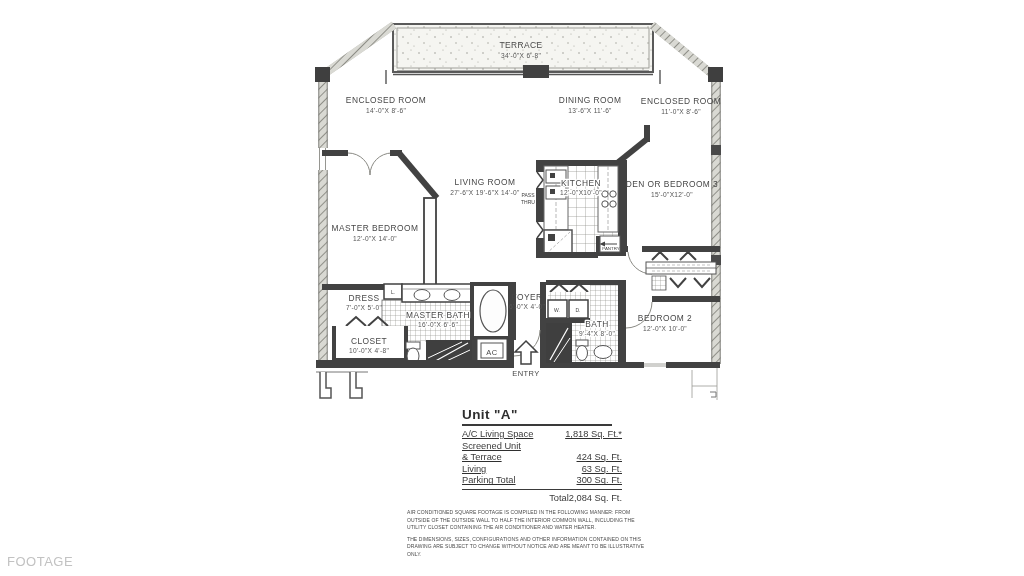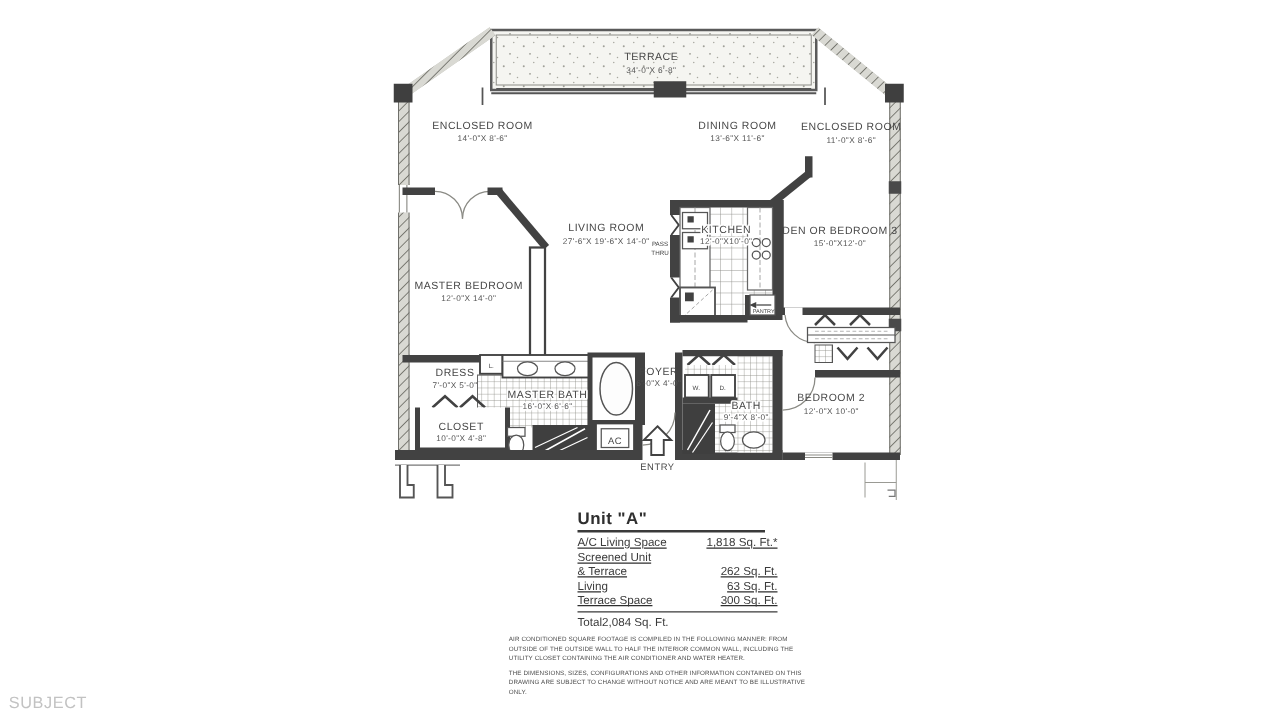--- a/index.html
+++ b/index.html
@@ -22,21 +22,21 @@
   .unit-summary{
     position:absolute;left:462px;top:407px;width:172px;color:#2f2f2f;
   }
   .unit-title{
     font-size:13.5px;font-weight:bold;letter-spacing:.4px;
     border-bottom:2px solid #3a3a3a;padding-bottom:2px;margin-bottom:3px;width:150px;
   }
   .sum-rows{border-bottom:1.2px solid #3a3a3a;padding-bottom:2px;width:160px;text-decoration:underline;}
   .sum-row{display:flex;justify-content:space-between;font-size:9.3px;line-height:1.25;color:#3a3a3a;}
   .sum-row .val{text-align:right;}
-  .sum-total{display:flex;justify-content:flex-start;font-size:9.3px;margin-top:3px;width:160px;color:#3a3a3a;}
+  .sum-total{display:flex;justify-content:flex-end;font-size:9.3px;margin-top:3px;width:160px;color:#3a3a3a;}
   
   .disclaimer{
     position:absolute;left:407px;top:509px;width:240px;
     font-size:5px;line-height:1.5;color:#4a4a4a;letter-spacing:.1px;
   }
   .disclaimer p{margin:0 0 4px 0;}
   
   .watermark{
     position:absolute;left:7px;top:554px;
     font-size:13px;color:#c2c2c2;letter-spacing:.5px;
@@ -340,37 +340,37 @@
     <div class="sum-row">
       <span>A/C Living Space</span>
       <span class="val">1,818 Sq. Ft.*</span>
     </div>
     <div class="sum-row">
       <span>Screened Unit</span>
       <span class="val"></span>
     </div>
     <div class="sum-row">
       <span>&amp; Terrace</span>
-      <span class="val">262 Sq. Ft.</span>
+      <span class="val">424 Sq. Ft.</span>
     </div>
     <div class="sum-row">
       <span>Living</span>
       <span class="val">63 Sq. Ft.</span>
     </div>
     <div class="sum-row">
-      <span>Terrace Space</span>
+      <span>Parking Total</span>
       <span class="val">300 Sq. Ft.</span>
     </div>
   </div>
   <div class="sum-total">
     <span>Total</span>
     <span class="val">2,084 Sq. Ft.</span>
   </div>
 </div>
 
 <div class="disclaimer">
   <p>AIR CONDITIONED SQUARE FOOTAGE IS COMPILED IN THE FOLLOWING MANNER: FROM OUTSIDE OF THE OUTSIDE WALL TO HALF THE INTERIOR COMMON WALL, INCLUDING THE UTILITY CLOSET CONTAINING THE AIR CONDITIONER AND WATER HEATER.</p>
   <p>THE DIMENSIONS, SIZES, CONFIGURATIONS AND OTHER INFORMATION CONTAINED ON THIS DRAWING ARE SUBJECT TO CHANGE WITHOUT NOTICE AND ARE MEANT TO BE ILLUSTRATIVE ONLY.</p>
 </div>
 
-<div class="watermark">SUBJECT</div>
+<div class="watermark">FOOTAGE</div>
 
 </div>
 
 </body></html>

